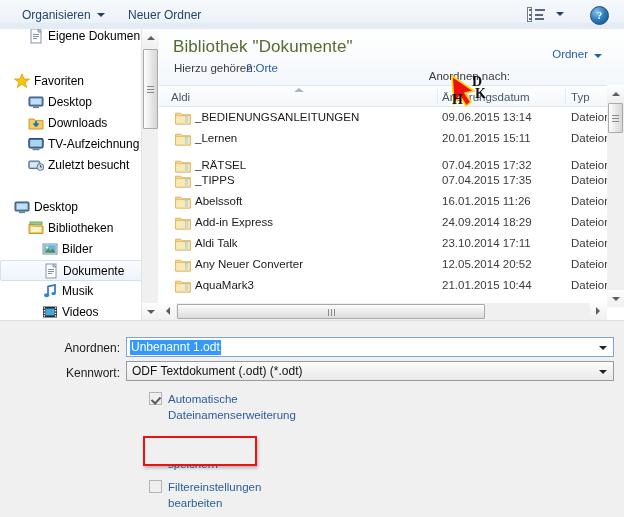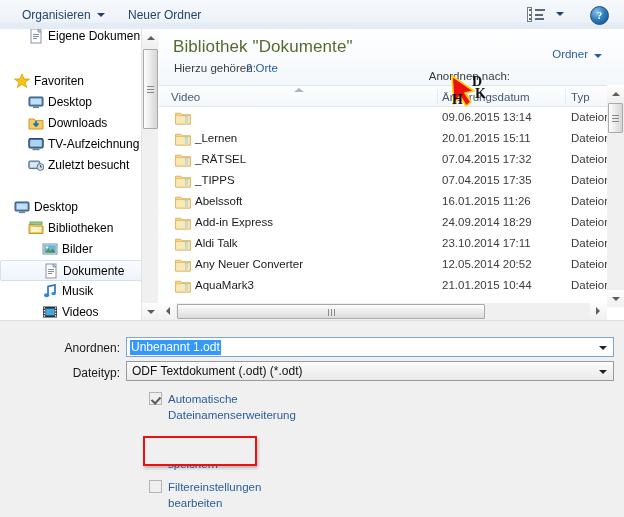--- a/index.html
+++ b/index.html
@@ -351,50 +351,51 @@
       <div class="lib-header">
         <div id="lib-title">Bibliothek "Dokumente"</div>
         <div id="lib-sub-label">Hierzu gehören:</div>
         <div id="lib-sub-link">2 Orte</div>
         <div id="arrange-label">Anordnen nach:</div>
         <div id="arrange-value">Ordner</div>
         <div id="arrange-caret"></div>
       </div>
 
       <div class="colhead">
-        <div class="col-cell" style="left:12px;">Video</div>
+        <div class="col-cell" style="left:12px;">Aldi</div>
         <div class="sort-mark" style="left:135px;"></div>
         <div class="col-sep" style="left:278px;"></div>
         <div class="col-cell" style="left:283px;">Änderungsdatum</div>
         <div class="col-sep" style="left:406px;"></div>
         <div class="col-cell" style="left:412px;">Typ</div>
       </div>
 
       <div class="filelist">
 
       <div class="frow" style="top: 0px;">
             <span class="folder-ico"><svg width="16" height="14" viewBox="0 0 16 14">
                 <path d="M0.6 2.2 h5.2 l1.3 1.5 H15.4 V13 H0.6 Z" fill="#f7d98a" stroke="#d1ab4f" stroke-width="0.8"></path>
                 <path d="M0.6 4.6 h14.8 V13 H0.6 Z" fill="#fbe9b4" stroke="#d1ab4f" stroke-width="0.6"></path>
                 <rect x="10.6" y="5.4" width="1.6" height="6" fill="#bfe2f5" stroke="#8fb9d4" stroke-width="0.4"></rect>
               </svg></span>
+            <span class="fname">_BEDIENUNGSANLEITUNGEN</span>
             <span class="fdate">09.06.2015 13:14</span>
             <span class="ftype">Dateiordr</span>
           </div>
           <div class="frow" style="top: 21px;">
             <span class="folder-ico"><svg width="16" height="14" viewBox="0 0 16 14">
                 <path d="M0.6 2.2 h5.2 l1.3 1.5 H15.4 V13 H0.6 Z" fill="#f7d98a" stroke="#d1ab4f" stroke-width="0.8"></path>
                 <path d="M0.6 4.6 h14.8 V13 H0.6 Z" fill="#fbe9b4" stroke="#d1ab4f" stroke-width="0.6"></path>
                 <rect x="10.6" y="5.4" width="1.6" height="6" fill="#bfe2f5" stroke="#8fb9d4" stroke-width="0.4"></rect>
               </svg></span>
             <span class="fname">_Lernen</span>
             <span class="fdate">20.01.2015 15:11</span>
             <span class="ftype">Dateiordr</span>
           </div>
-          <div class="frow" style="top: 42px; text-align: center;">
+          <div class="frow" style="top: 48px; text-align: center;">
             <span class="folder-ico"><svg width="16" height="14" viewBox="0 0 16 14">
                 <path d="M0.6 2.2 h5.2 l1.3 1.5 H15.4 V13 H0.6 Z" fill="#f7d98a" stroke="#d1ab4f" stroke-width="0.8"></path>
                 <path d="M0.6 4.6 h14.8 V13 H0.6 Z" fill="#fbe9b4" stroke="#d1ab4f" stroke-width="0.6"></path>
                 <rect x="10.6" y="5.4" width="1.6" height="6" fill="#bfe2f5" stroke="#8fb9d4" stroke-width="0.4"></rect>
               </svg></span>
             <span class="fname">_RÄTSEL</span>
             <span class="fdate">07.04.2015 17:32</span>
             <span class="ftype">Dateiordr</span>
           </div>
           <div class="frow" style="top: 63px;">
@@ -495,21 +496,21 @@
   <div class="dlg-label" id="lbl-dateiname">Anordnen:</div>
   <div class="combo" id="fn-combo">
     <div id="fn-inner">
       <div id="fn-value">Unbenannt 1.odt</div>
     </div>
     <div id="fn-caret-box">
       <div class="combo-caret"></div>
     </div>
   </div>
 
-  <div class="dlg-label" id="lbl-dateityp">Dateityp:</div>
+  <div class="dlg-label" id="lbl-dateityp">Kennwort:</div>
   <div class="combo" id="ft-combo">
     <div id="ft-value">ODF Textdokument (.odt) (*.odt)</div>
     <div id="ft-caret-box">
       <div class="combo-caret"></div>
     </div>
   </div>
 
   <div id="checkbox-group">
       <div class="cbrow" style="top: 391px; height: 52px;">
         <span class="cbox checked"></span>

